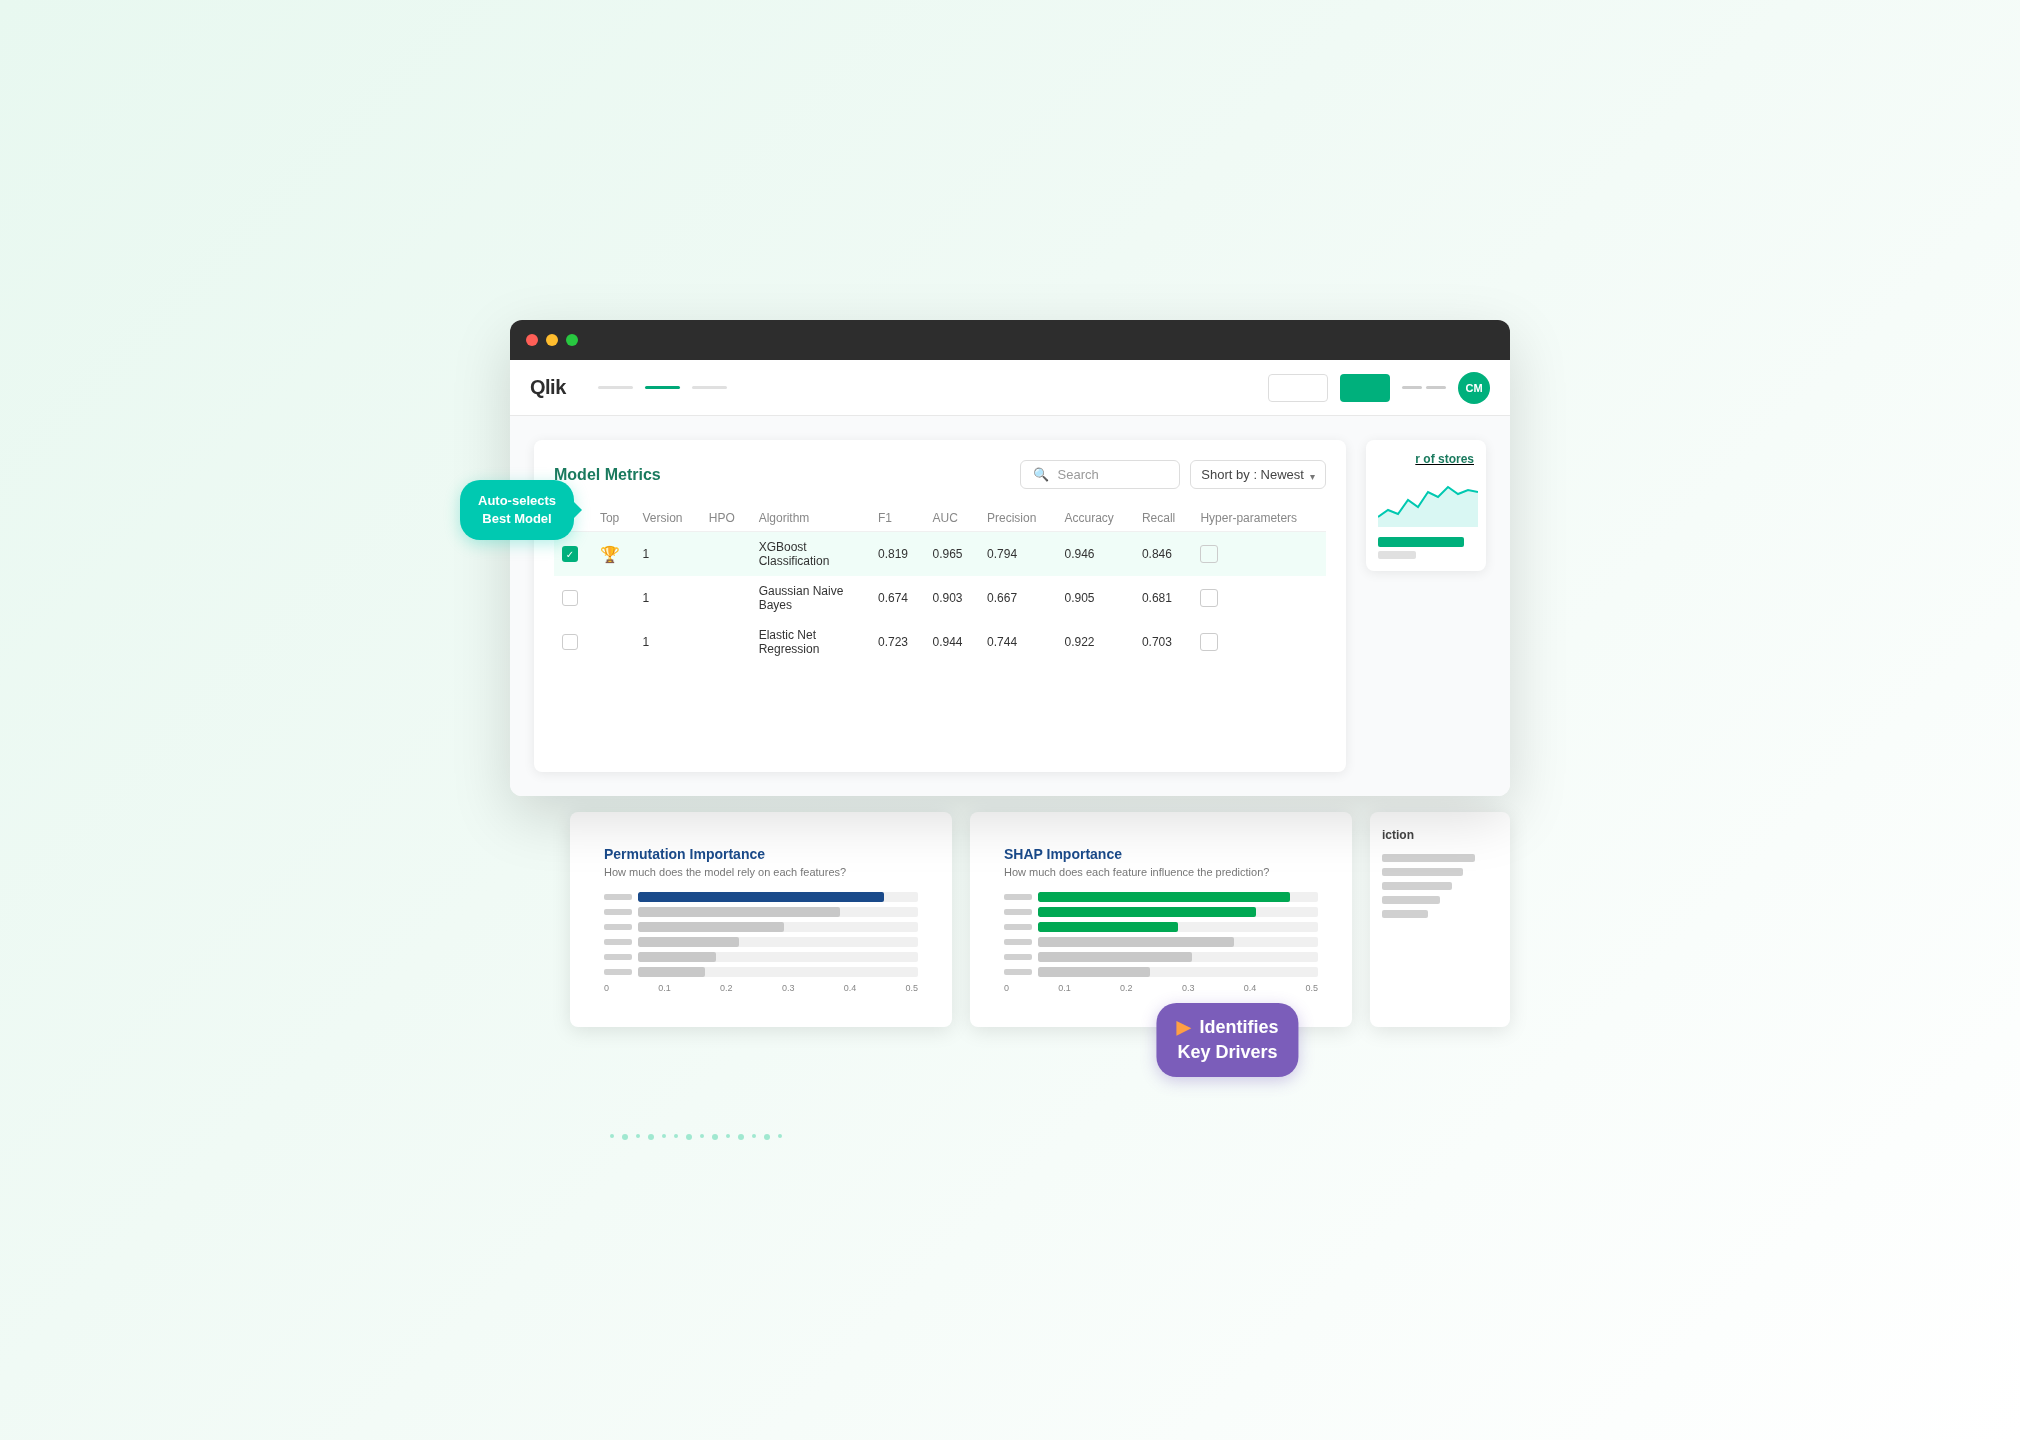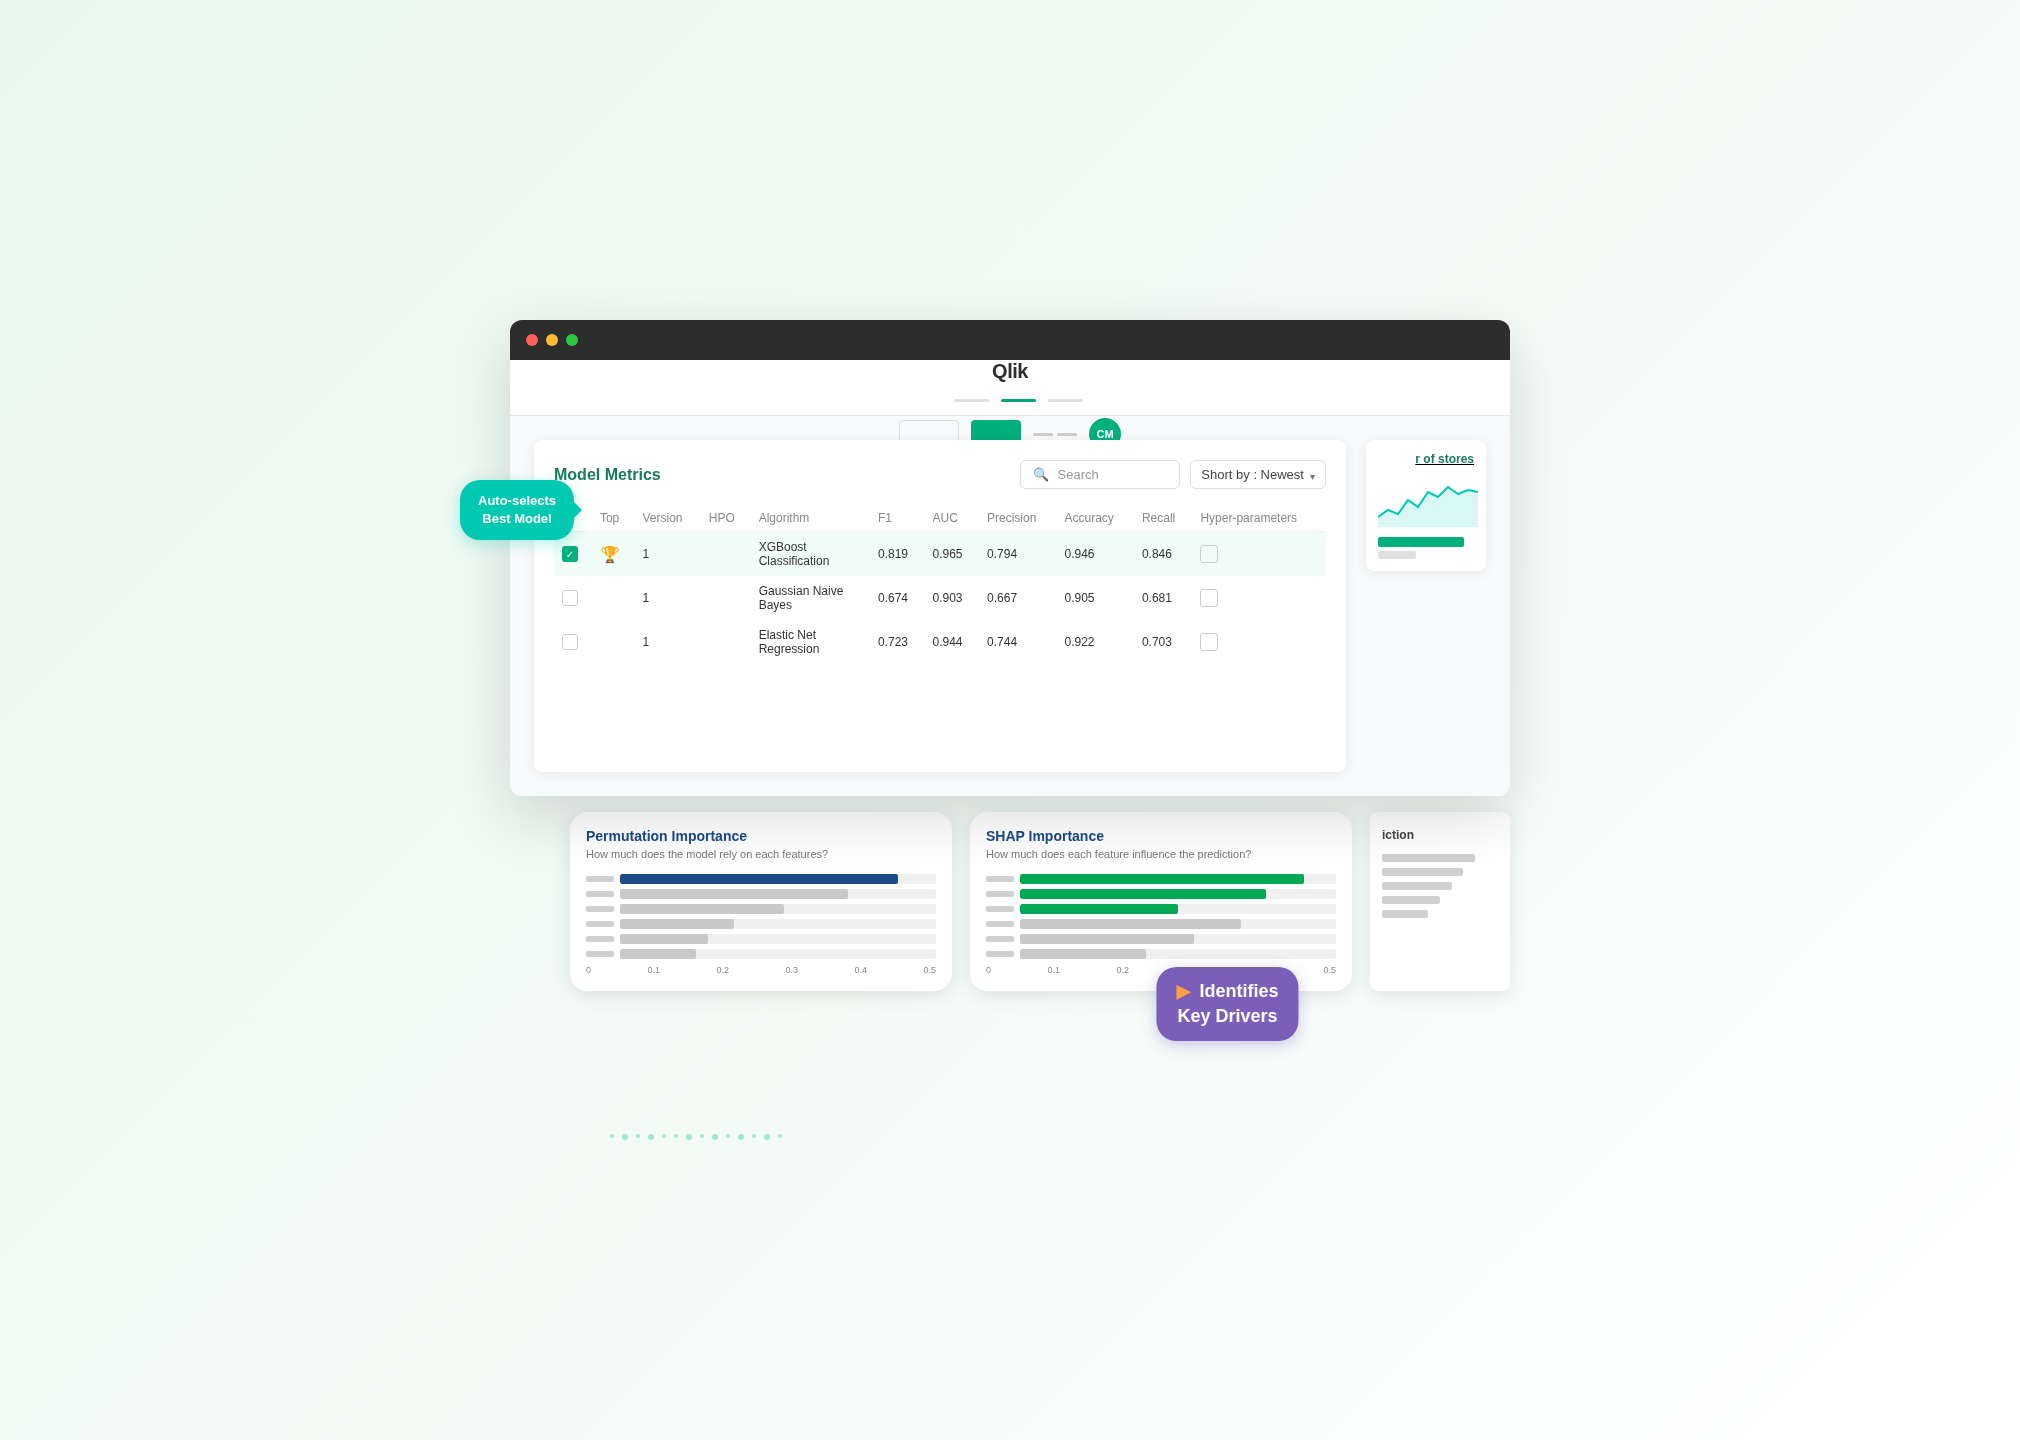--- a/index.html
+++ b/index.html
@@ -43,21 +43,20 @@
     .traffic-yellow { background: #ffbd2e; }
     .traffic-green { background: #28c840; }
     .browser-nav {
       background: #fff;
       border-bottom: 1px solid #e8e8e8;
       height: 56px;
       display: flex;
       align-items: center;
       padding: 0 20px;
       gap: 16px;
-      flex-direction: column;
     }
     .brand-logo {
       color: #2d2d2d;
       font-size: 20px;
       font-weight: 700;
       letter-spacing: -0.5px;
     }
     .nav-lines {
       display: flex;
       gap: 12px;
@@ -213,23 +212,23 @@
       display: flex;
       align-items: center;
       justify-content: center;
       font-size: 12px;
       cursor: pointer;
     }
     .page-btn.active { background: #00b07c; color: white; }
     .page-btn:not(.active) { color: #555; }
     .importance-panel {
       background: #fff;
-      border-radius: 18px;
+      border-radius: 8px;
       box-shadow: 0 4px 20px rgba(0,0,0,0.10);
-      padding: 16px;
+      padding: 34px;
       flex: 1;
       margin-right: 8px;
       position: relative;
     }
     .importance-panel.shap { margin-right: 8px; }
     .importance-title {
       font-size: 14px;
       font-weight: 700;
       color: #1a4a8a;
       margin-bottom: 4px;

